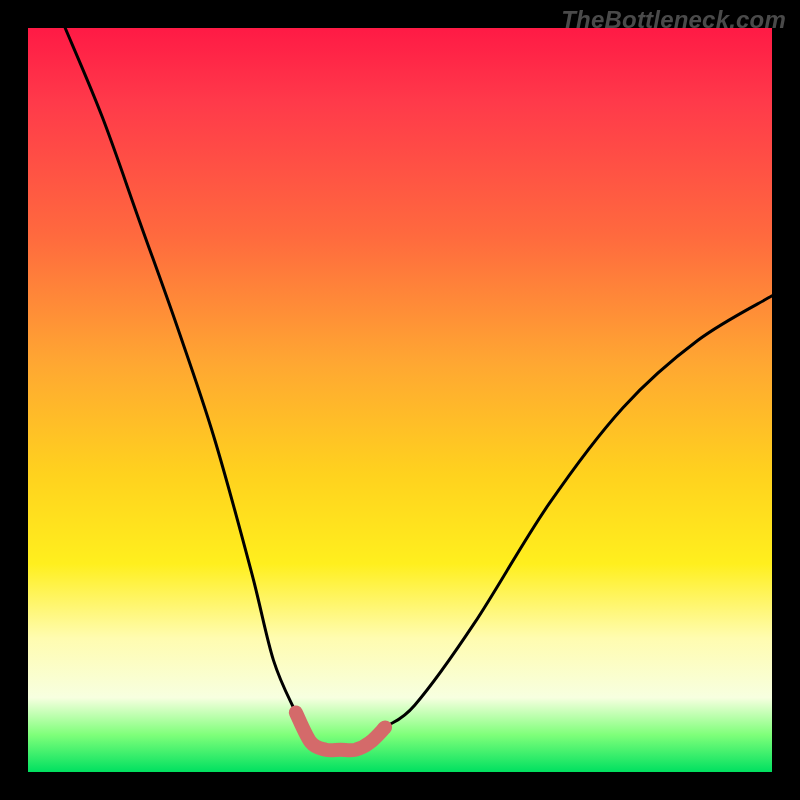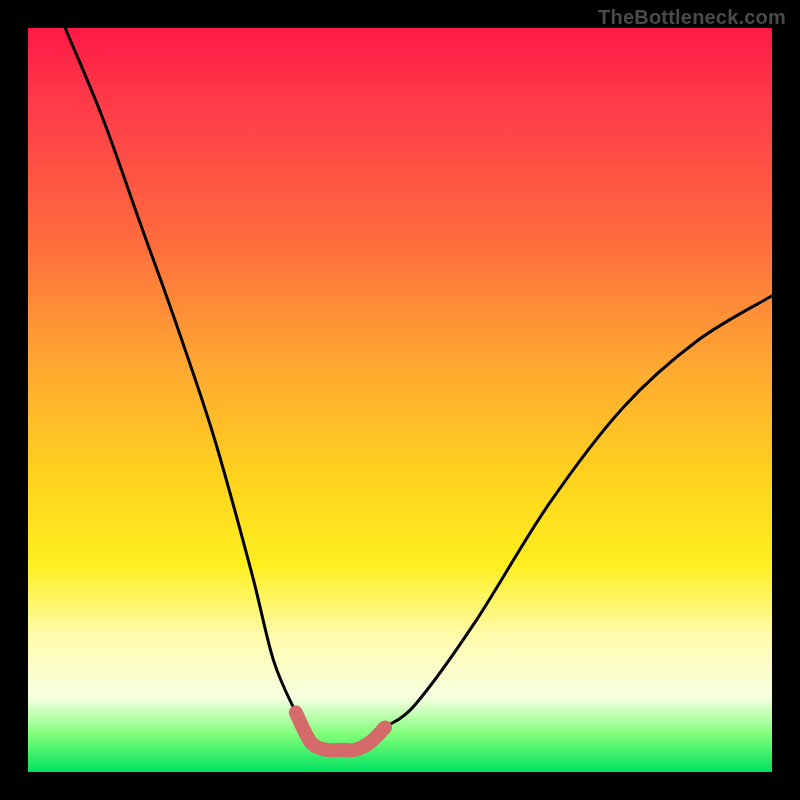--- a/index.html
+++ b/index.html
@@ -15,24 +15,25 @@
     position: relative;
     width: 800px;
     height: 800px;
     background: #000;
   }
   .watermark {
     position: absolute;
     top: 6px;
     right: 14px;
     color: #4a4a4a;
-    font-size: 20px;
+    font-size: 24px;
     font-weight: 600;
     letter-spacing: 0.2px;
     user-select: none;
+    font-style: italic;
   }
   .plot-area {
     position: absolute;
     left: 28px;
     top: 28px;
     width: 744px;
     height: 744px;
     
     background: linear-gradient(
       to bottom,

